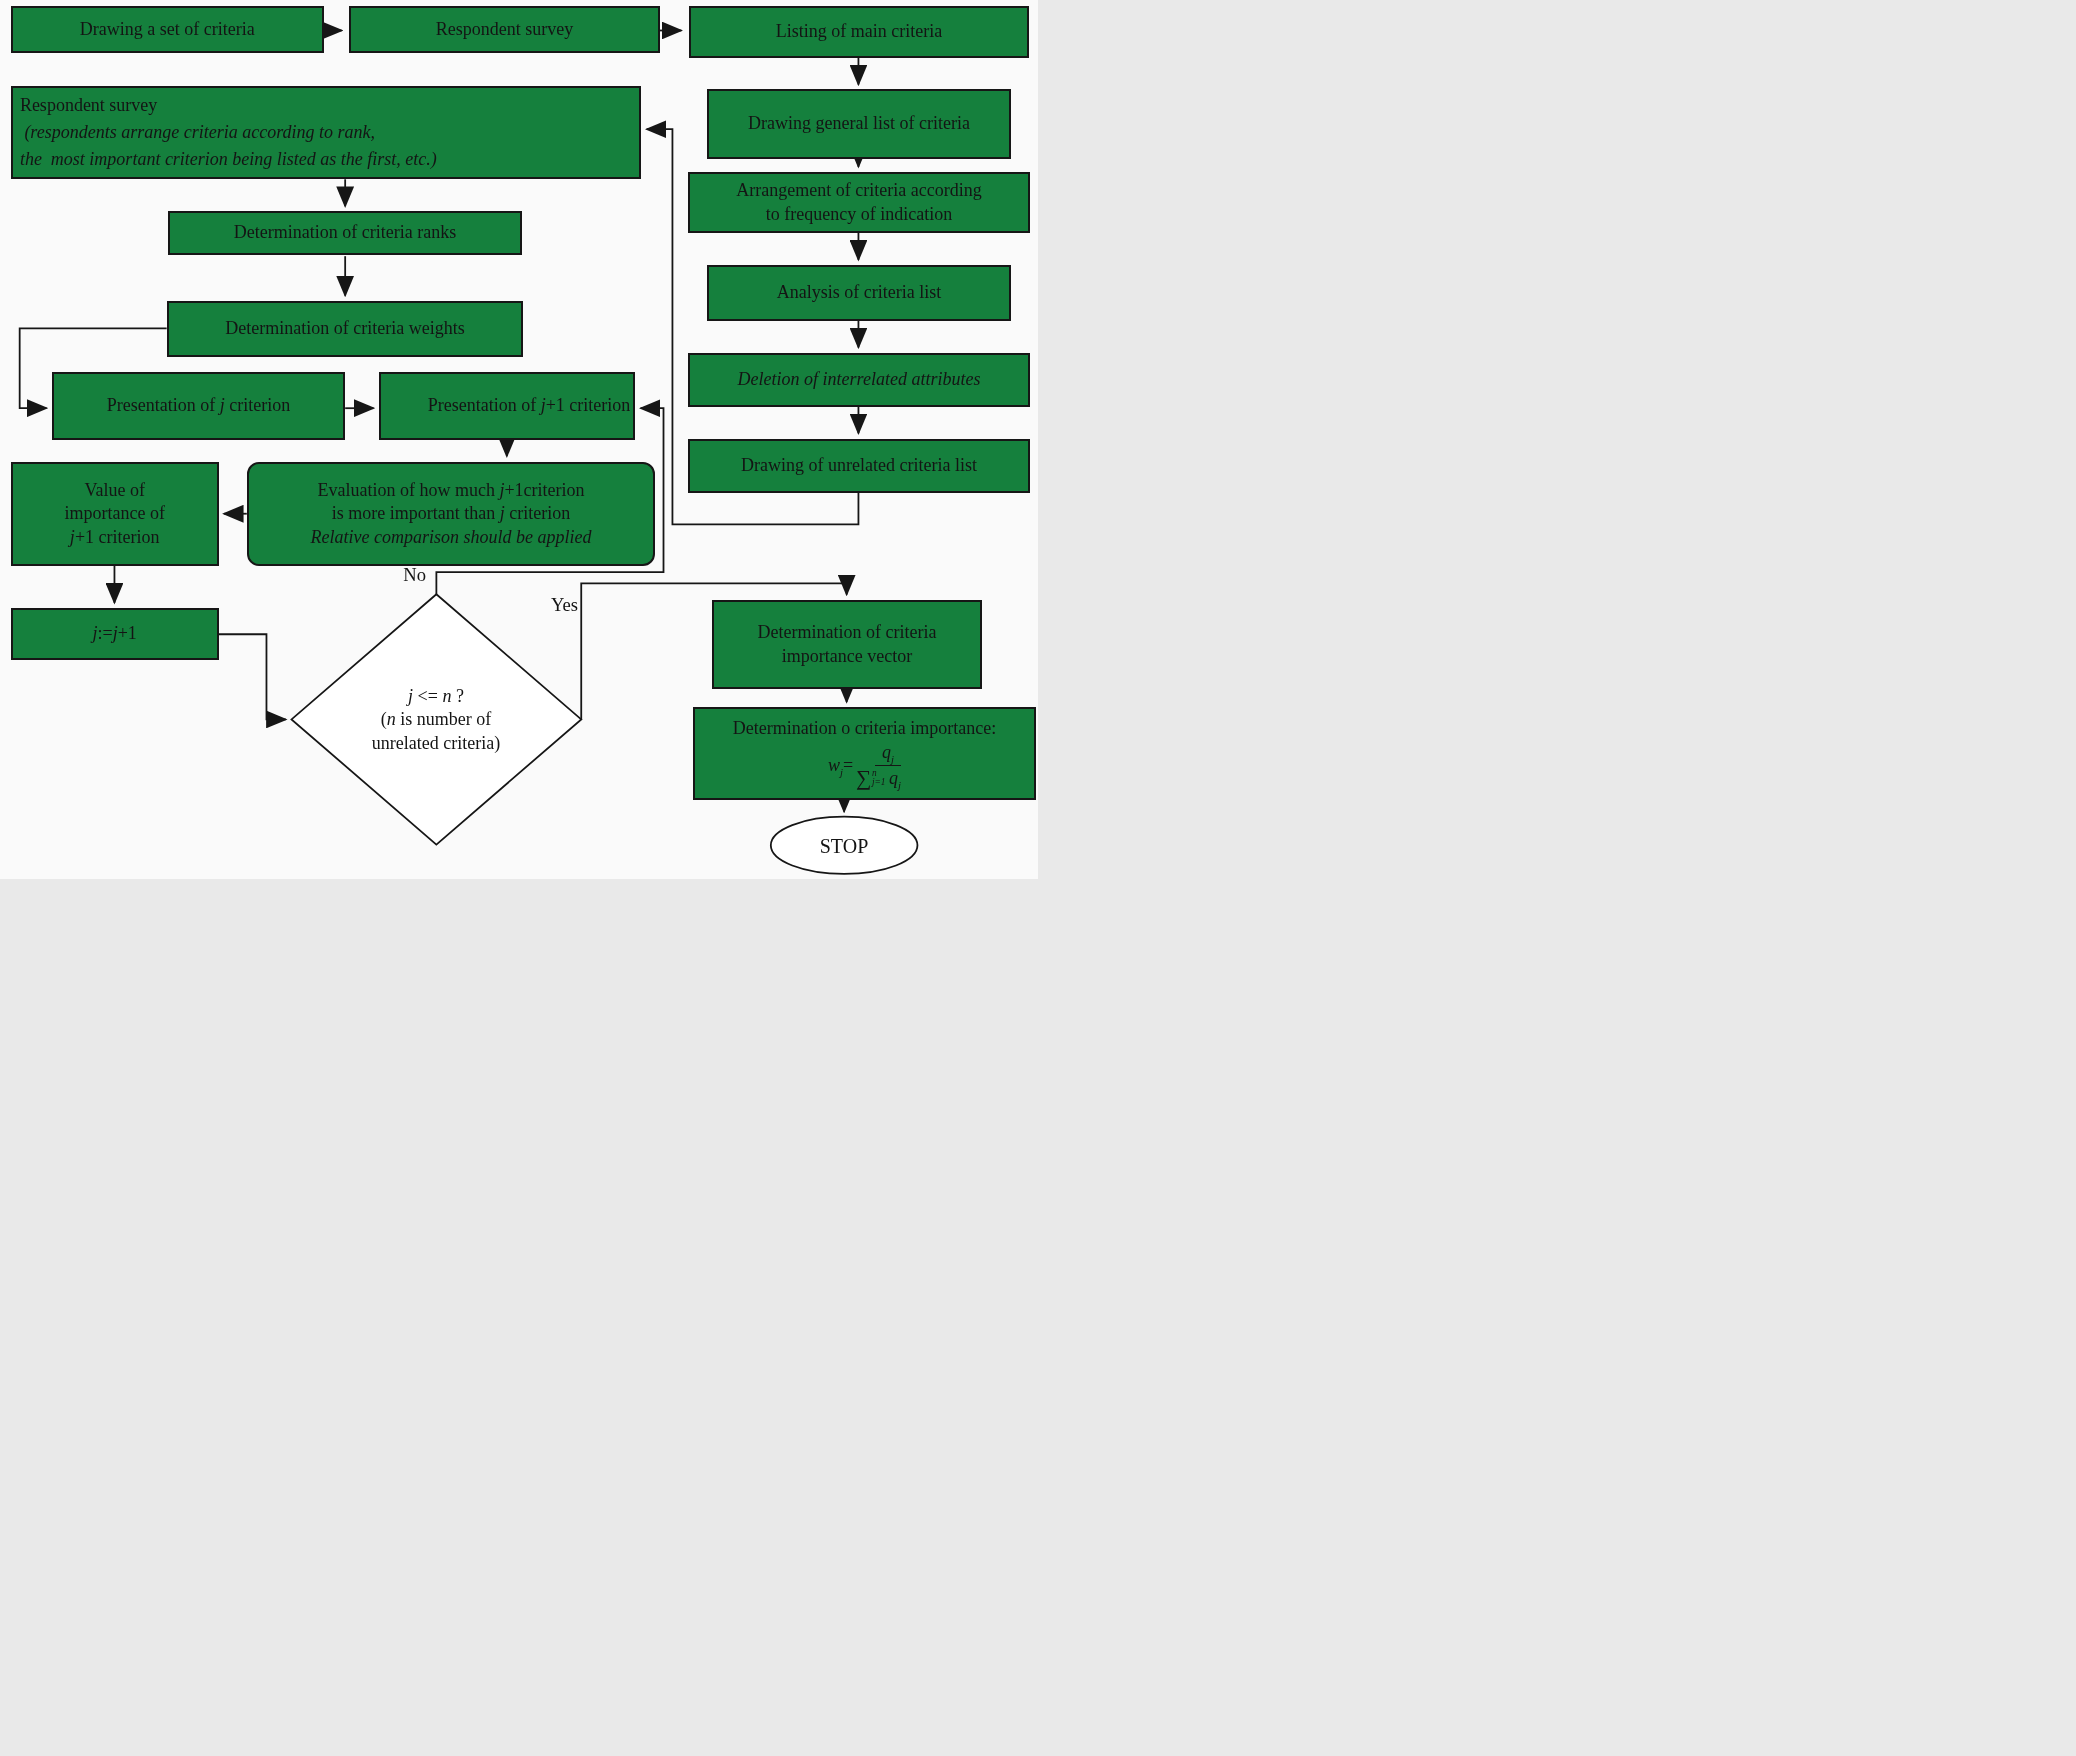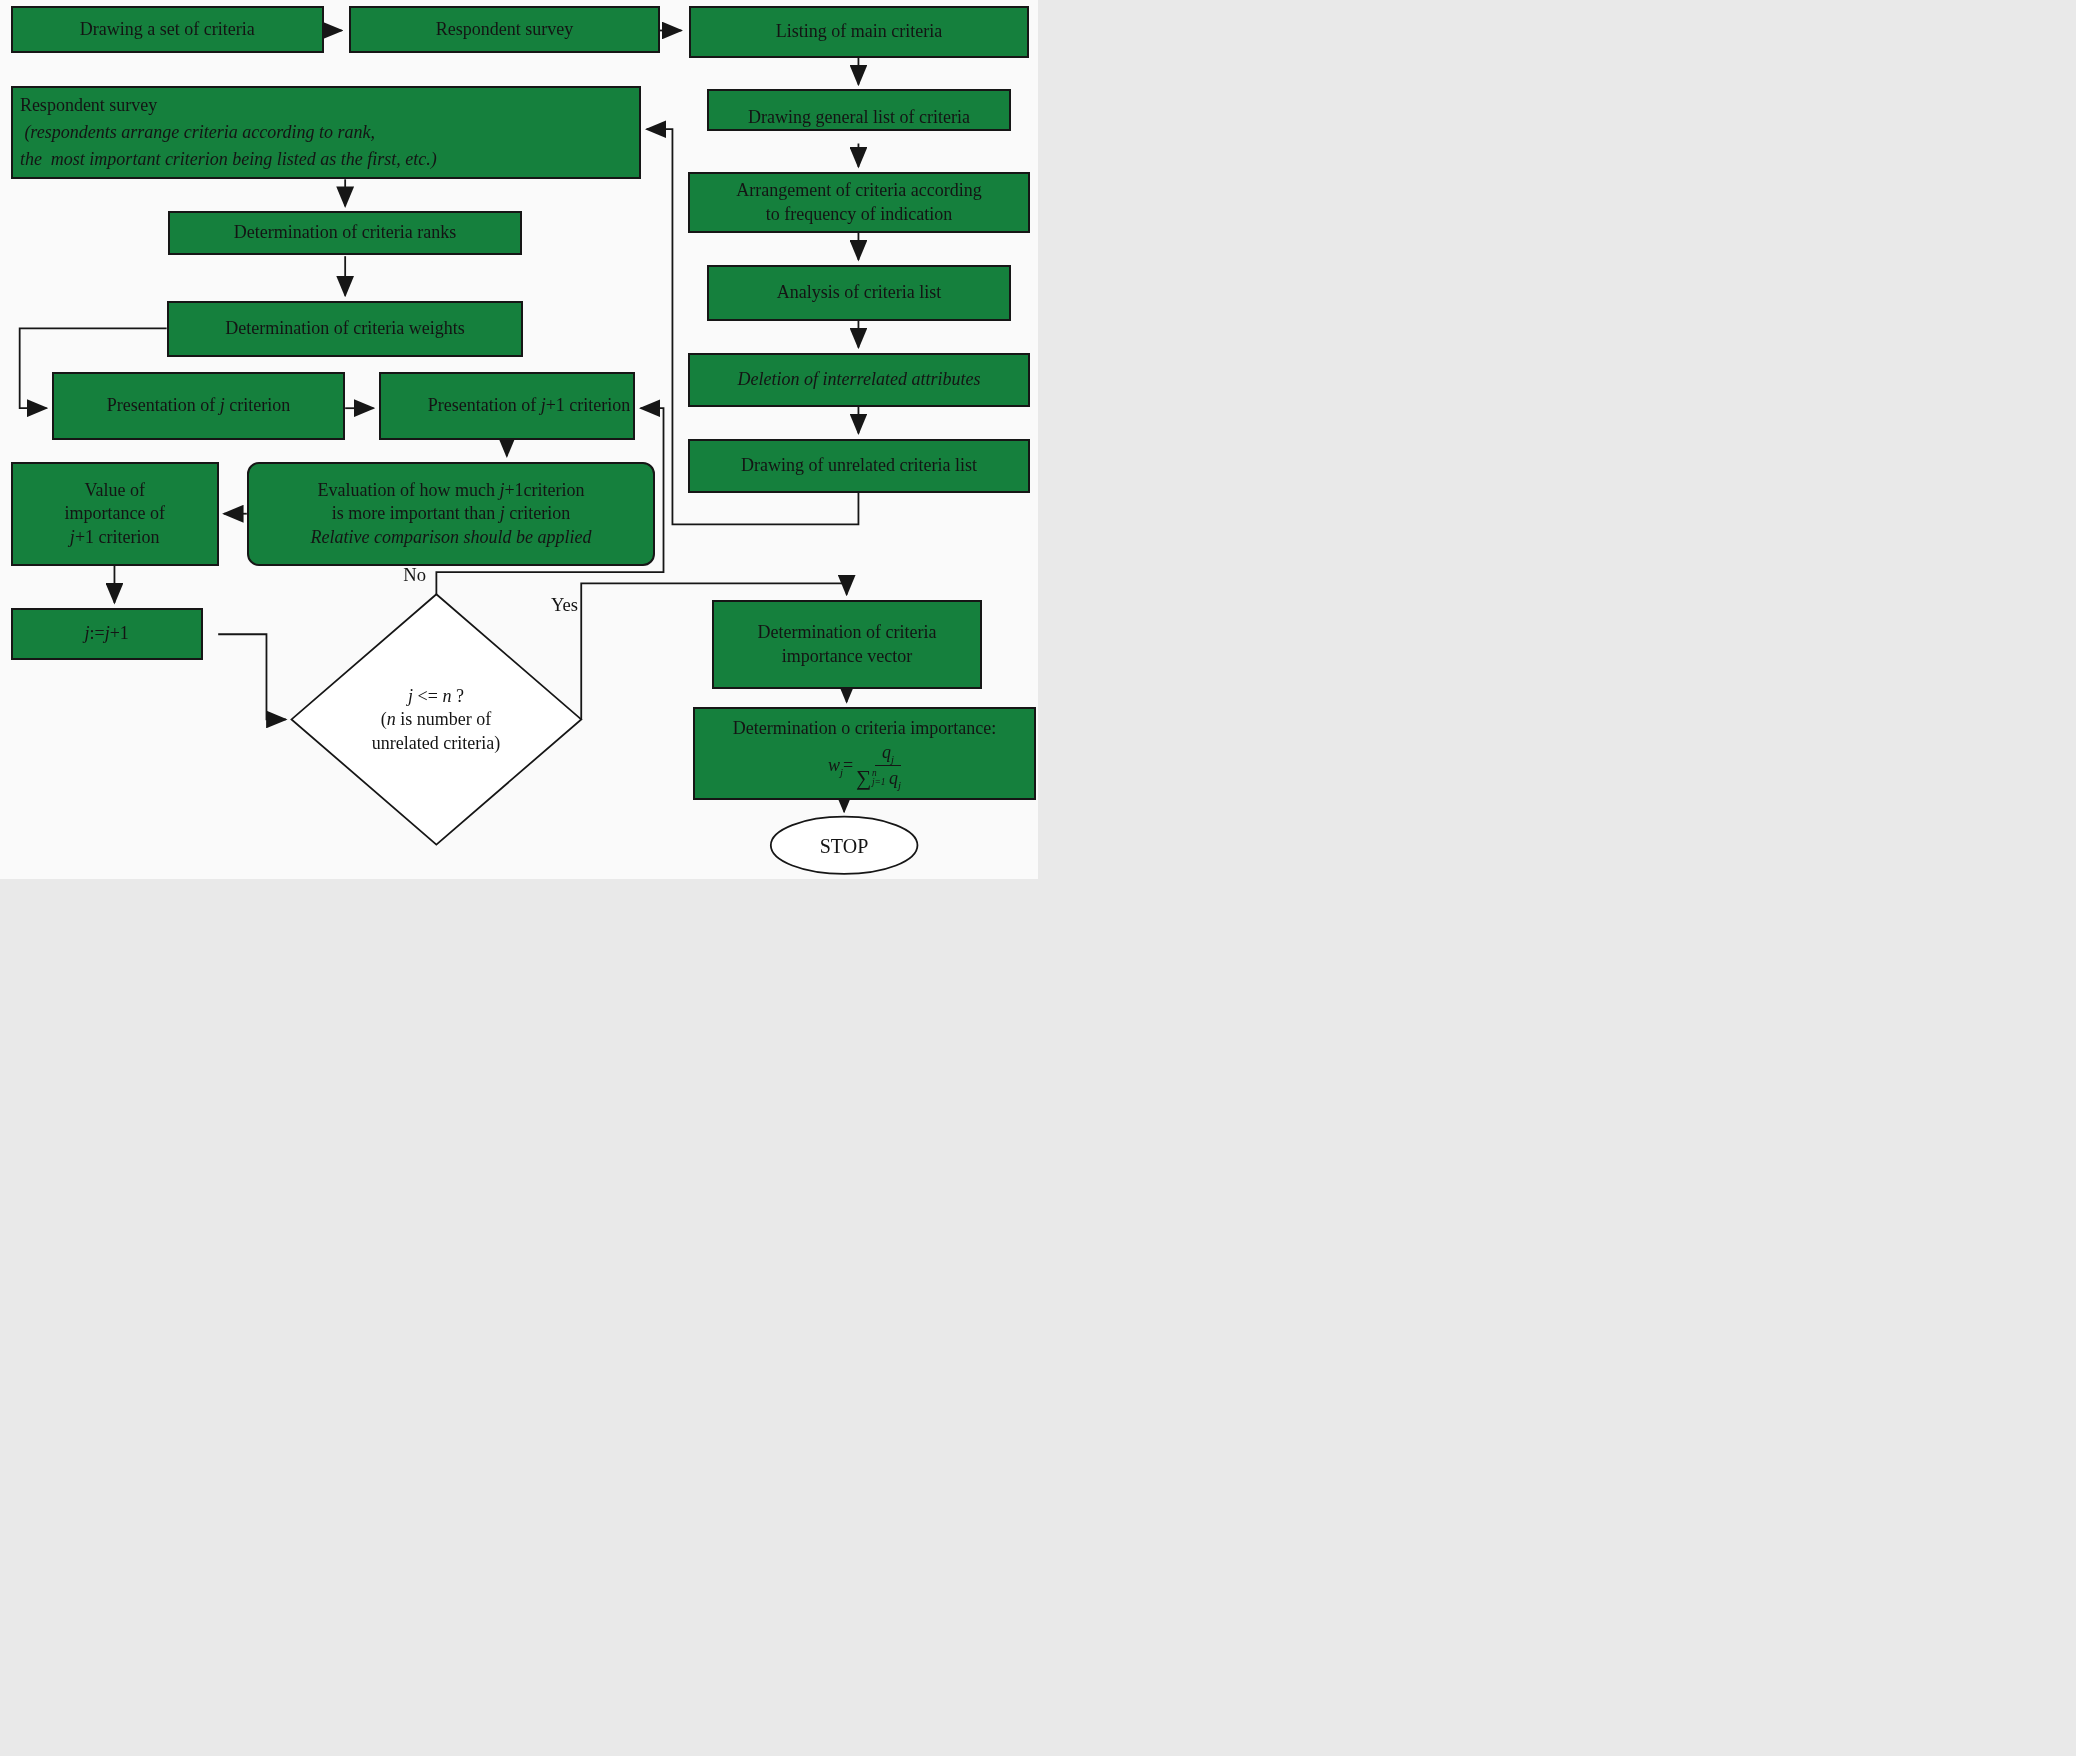--- a/index.html
+++ b/index.html
@@ -97,38 +97,38 @@
     <span class="ln"><span>is more important than </span><span class="it">j</span><span> criterion</span></span>
     <span class="ln it">Relative comparison should be applied</span>
   </div>
 
   <div class="box" style="left:10.7px;top:462px;width:208px;height:104px;">
     <span class="ln">Value of</span>
     <span class="ln">importance of</span>
     <span class="ln"><span class="it">j</span><span>+1 criterion</span></span>
   </div>
 
-  <div class="box" style="left:10.7px;top:608px;width:192px;height:52px;">
+  <div class="box" style="left:10.7px;top:608px;width:208px;height:52px;">
     <span class="ln"><span class="it">j</span><span>:=</span><span class="it">j</span><span>+1</span></span>
   </div>
 
   <div class="overlay" style="left:318px;top:680px;width:236px;height:80px;">
     <span class="ln"><span class="it">j</span><span> &lt;= </span><span class="it">n</span><span> ?</span></span>
     <span class="ln"><span>(</span><span class="it">n</span><span> is number of</span></span>
     <span class="ln">unrelated criteria)</span>
   </div>
 
   <div class="floatlabel r" style="left:379px;top:564px;width:47px;height:21.5px;align-items:flex-end;">
     <span>No</span>
   </div>
   <div class="floatlabel r" style="left:535px;top:594px;width:43px;height:21.5px;">
     <span>Yes</span>
   </div>
 
-  <div class="box" style="left:707px;top:89px;width:304px;height:42px;justify-content:flex-end;">
+  <div class="box" style="left:707px;top:89px;width:304px;height:70px;">
     <span class="ln">Drawing general list of criteria</span>
   </div>
   <div class="box" style="left:688px;top:172px;width:342px;height:61px;">
     <span class="ln">Arrangement of criteria according</span>
     <span class="ln">to frequency of indication</span>
   </div>
   <div class="box" style="left:707px;top:265px;width:304px;height:56px;">
     <span class="ln">Analysis of criteria list</span>
   </div>
   <div class="box" style="left:688px;top:353px;width:342px;height:54px;font-style:italic;">

